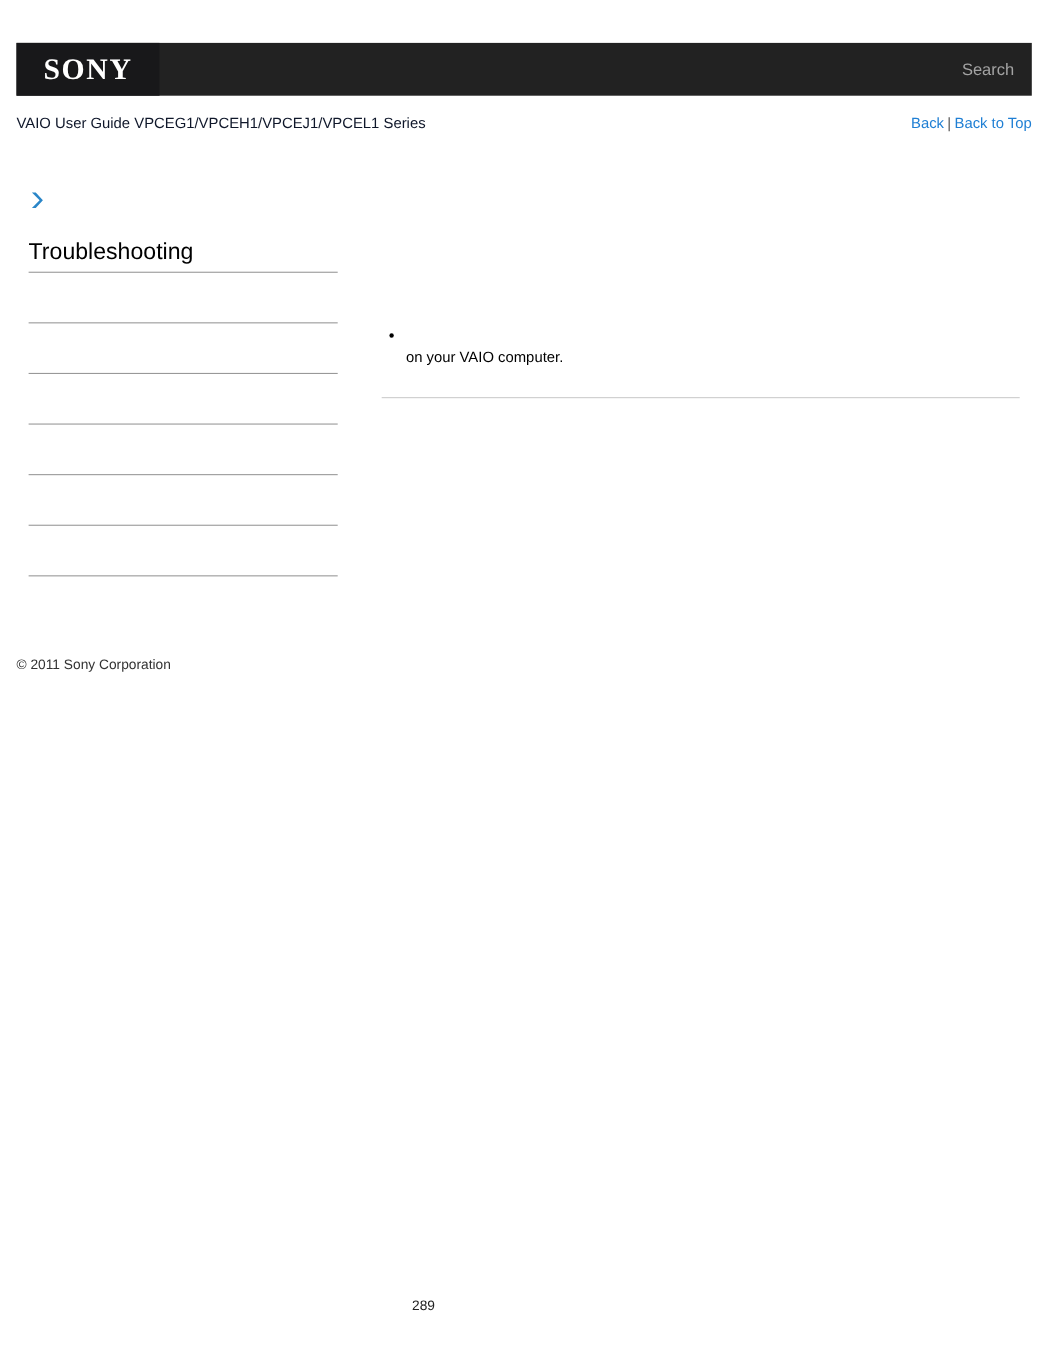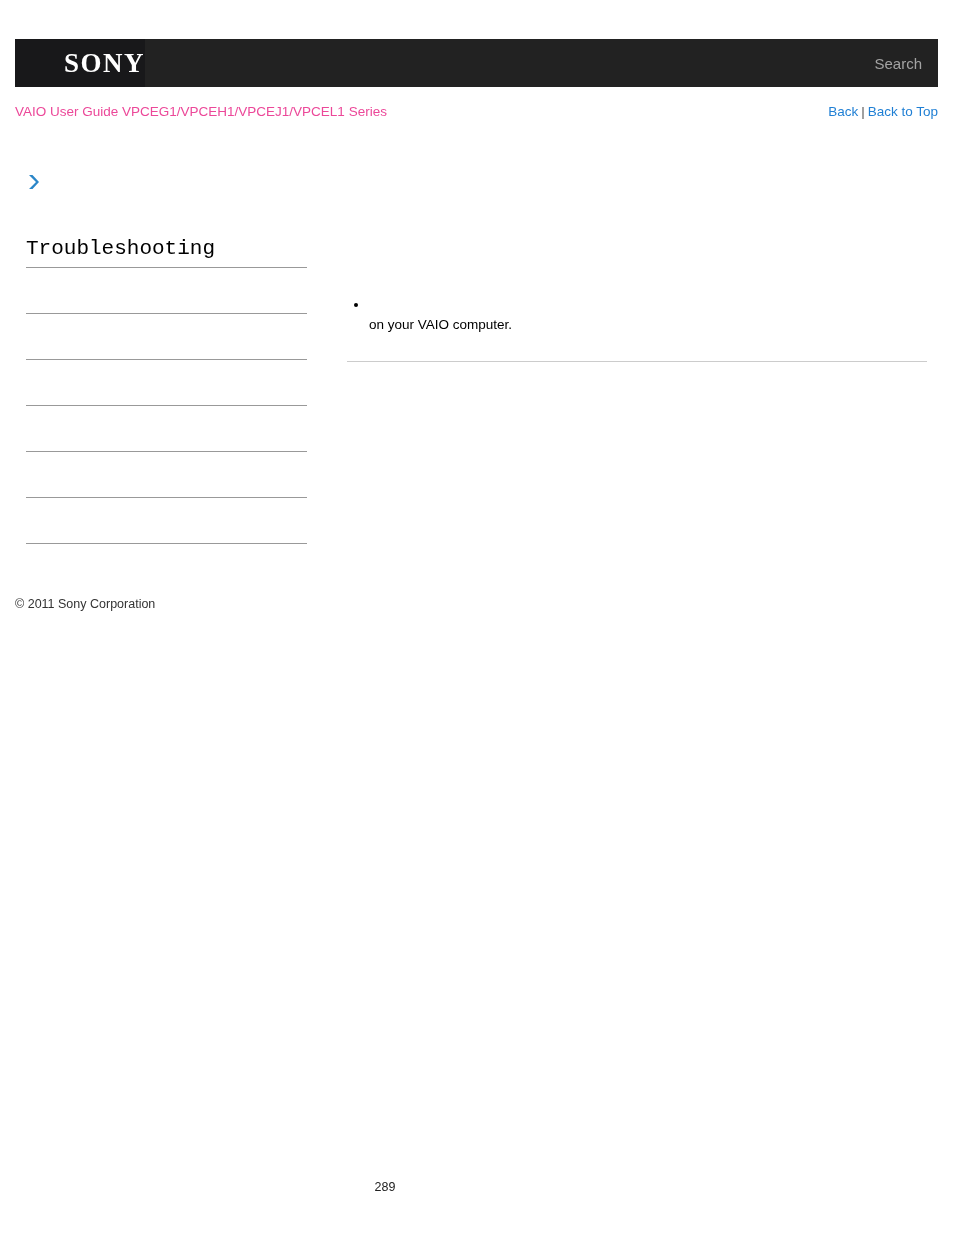--- a/index.html
+++ b/index.html
@@ -25,21 +25,21 @@
     height: 48px;
     background: #222222;
     display: flex;
     align-items: stretch;
   }
   .logo-box {
     width: 130px;
     background: #18181a;
     display: flex;
     align-items: center;
-    justify-content: flex-end;
+    justify-content: center;
   }
   .logo-text {
     color: #ffffff;
     font-family: "Liberation Serif", serif;
     font-weight: bold;
     font-size: 27px;
     letter-spacing: 1.5px;
   }
   .header-spacer { flex: 1 1 auto; }
   .search-link {
@@ -56,21 +56,21 @@
     position: absolute;
     left: 15px;
     top: 101px;
     width: 923px;
     height: 20px;
     display: flex;
     align-items: center;
   }
   .crumb-title {
     font-size: 13.5px;
-    color: #ec4899;
+    color: #0f172a;
     white-space: nowrap;
   }
   .crumb-spacer { flex: 1 1 auto; }
   .crumb-links {
     font-size: 13.5px;
     white-space: nowrap;
   }
   .crumb-links a {
     color: #1f7fd4;
     text-decoration: none;
@@ -86,23 +86,22 @@
     left: 24px;
     top: 172px;
     width: 20px;
     height: 20px;
   }
 
   
   .sidenav {
     position: absolute;
     left: 26px;
-    top: 236px;
+    top: 216px;
     width: 281px;
-    font-family: Liberation Mono, monospace;
   }
   .sidenav-title {
     font-size: 21px;
     font-weight: normal;
     color: #000000;
     line-height: 26px;
     margin: 0;
     padding: 0 0 5px 0;
     border-bottom: 1px solid #999999;
   }

